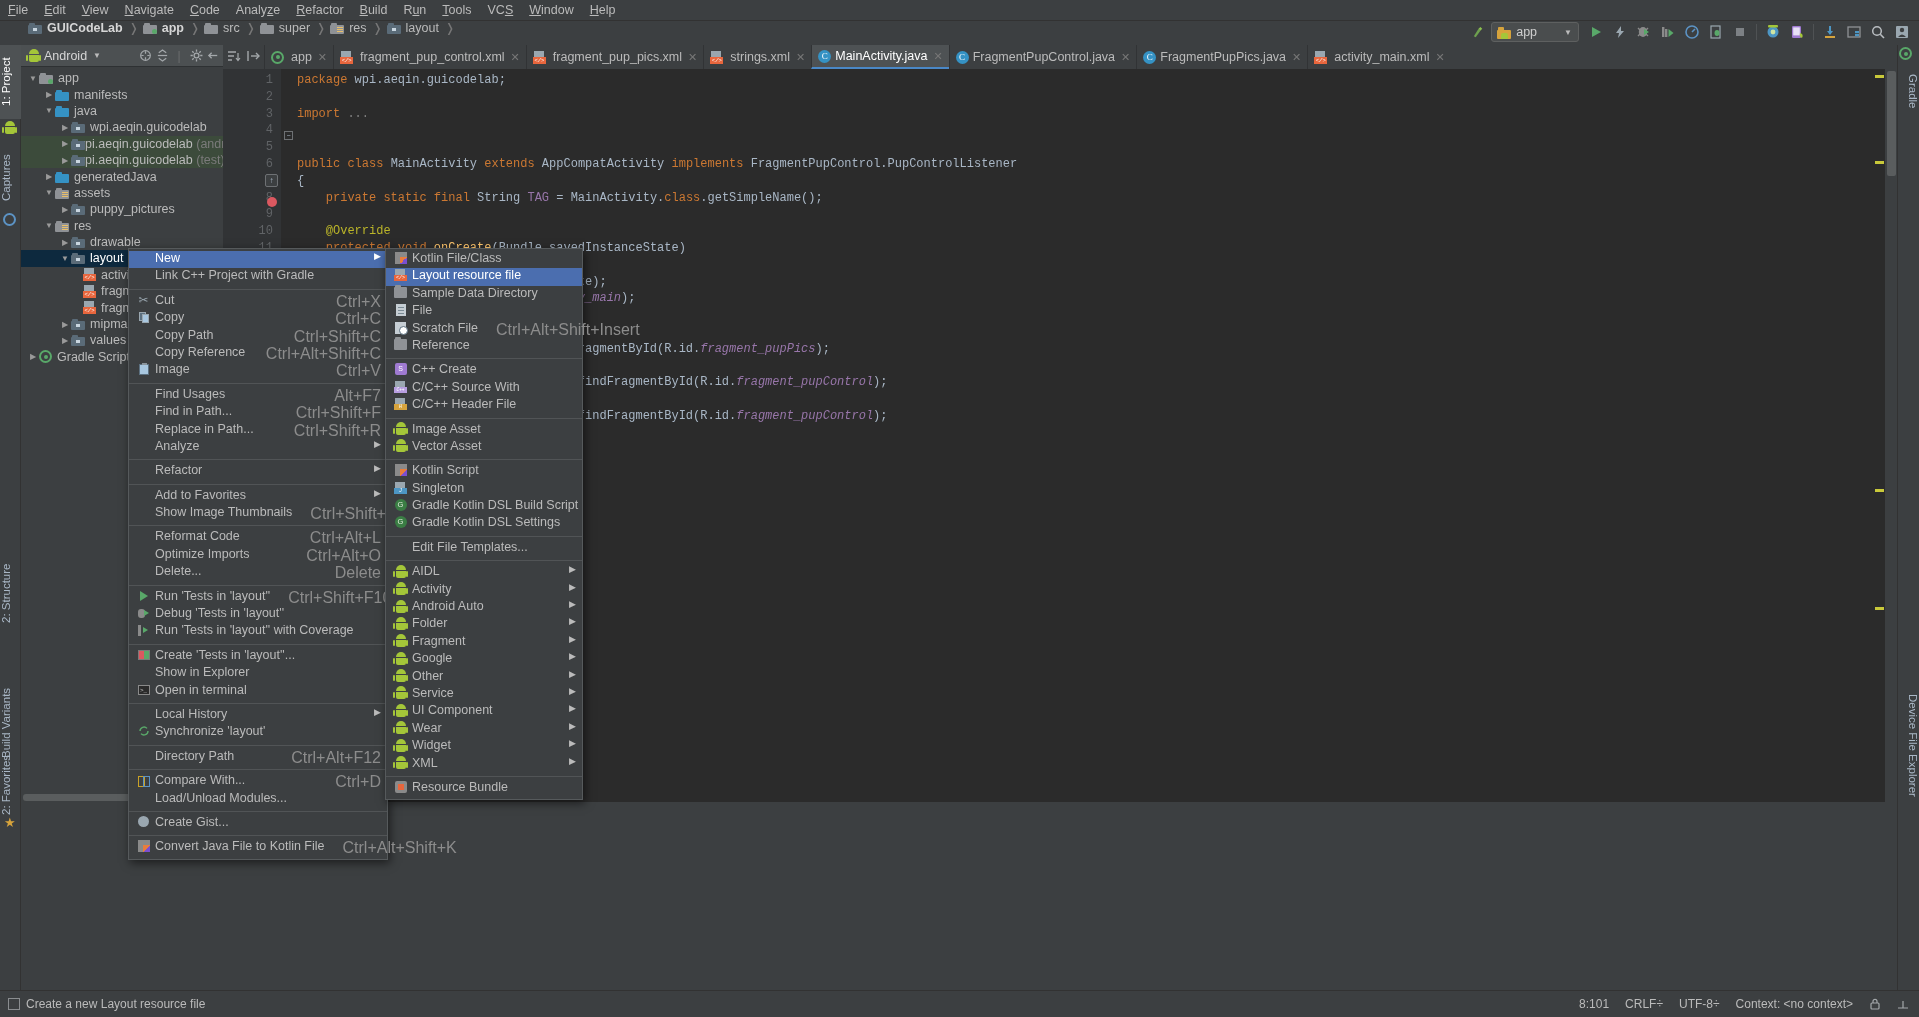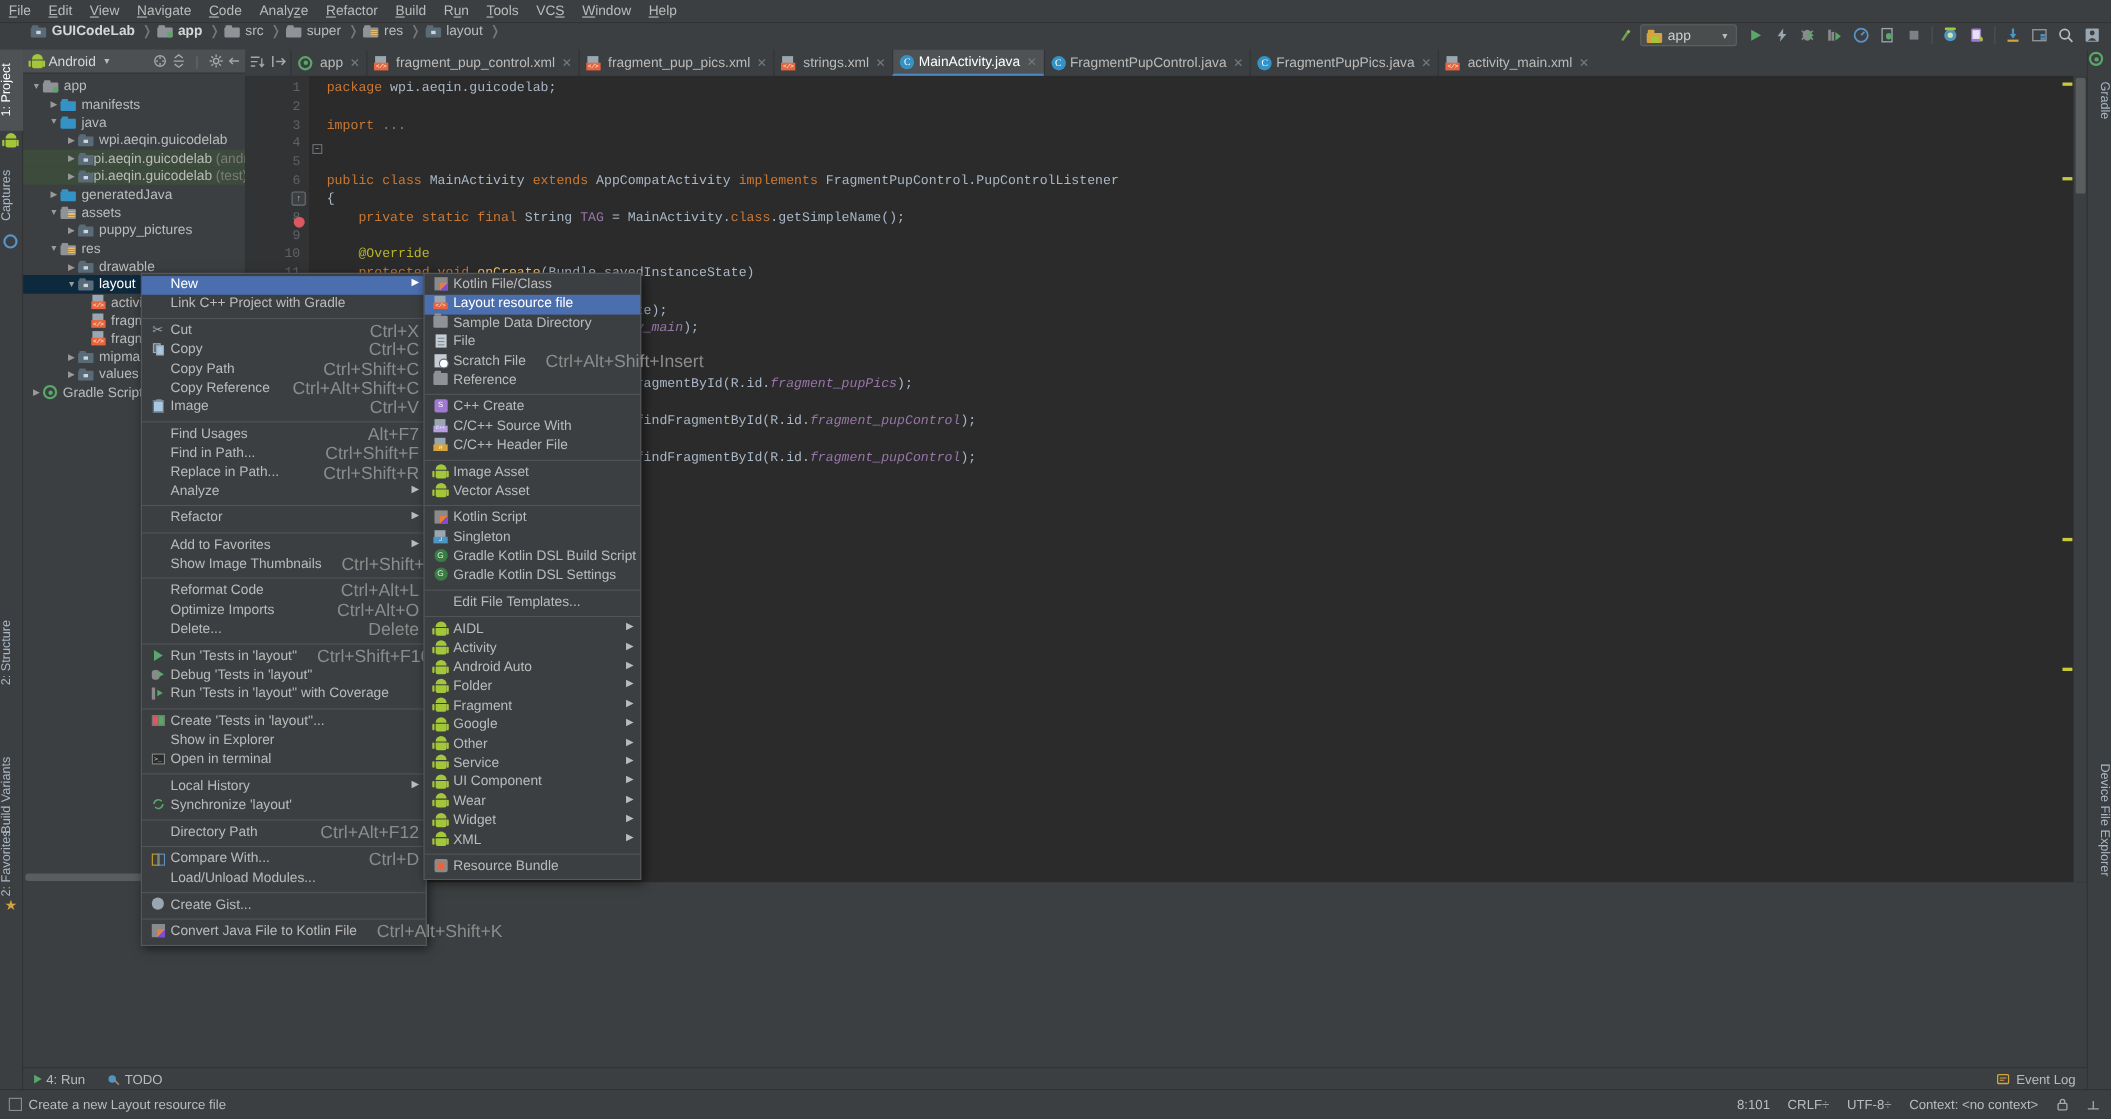--- a/index.html
+++ b/index.html
@@ -1252,44 +1252,20 @@
       </div>
       <div class="ctxsep"></div>
       <div class="ctxitem">
         <span class="ic">
           <span class="resG"></span>
         </span>
         <span class="lab">Resource Bundle</span>
       </div>
     </div>
 
-  <div class="bottomBar">
-    <div class="bb">
-      <span class="playT"></span>
-      <span>4: Run</span>
-    </div>
-    <div class="bb">
-      <span style="display:inline-block;width:12px;height:12px">
-        <svg width="12" height="12" viewBox="0 0 12 12">
-            <circle cx="5" cy="6" r="3.4" fill="#4d96c4"></circle>
-            <path d="M7 7 L11 11" stroke="#8a8a8a" stroke-width="1.6"></path>
-          </svg>
-      </span>
-      <span>TODO</span>
-    </div>
-    <div style="margin-left:auto;display:flex;align-items:center;gap:6px;padding-right:10px">
-      <span style="display:inline-block;width:12px;height:12px">
-        <svg width="12" height="12" viewBox="0 0 12 12">
-            <rect x="1" y="2" width="10" height="8" rx="1" fill="none" stroke="#d6a33c" stroke-width="1.2"></rect>
-            <path d="M3 5 L9 5 M3 7 L7 7" stroke="#d6a33c" stroke-width="1"></path>
-          </svg>
-      </span>
-      <span>Event Log</span>
-    </div>
-  </div>
 
   <div class="statusbar">
     <span style="position:absolute;left:8px;top:7px;width:12px;height:12px;border:1px solid #8a8d90"></span>
     <span class="msg">Create a new Layout resource file</span>
     <span class="right">
       <span>8:101</span>
       <span>CRLF÷</span>
       <span>UTF-8÷</span>
       <span>Context: &lt;no context&gt;</span>
       <span style="display:inline-block;width:12px;height:13px">

